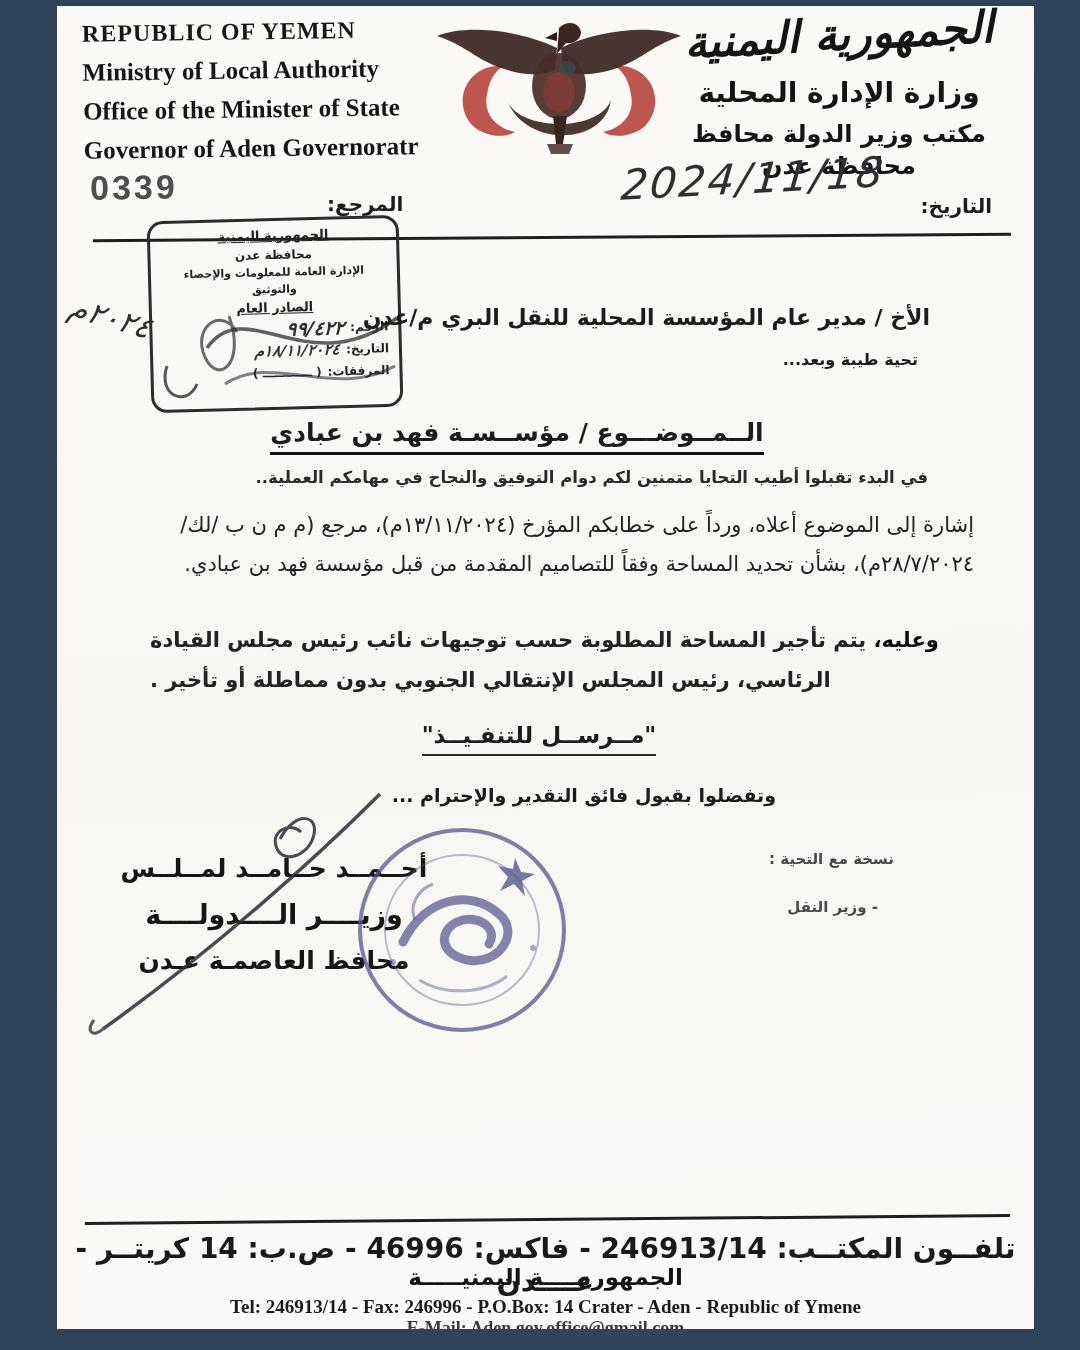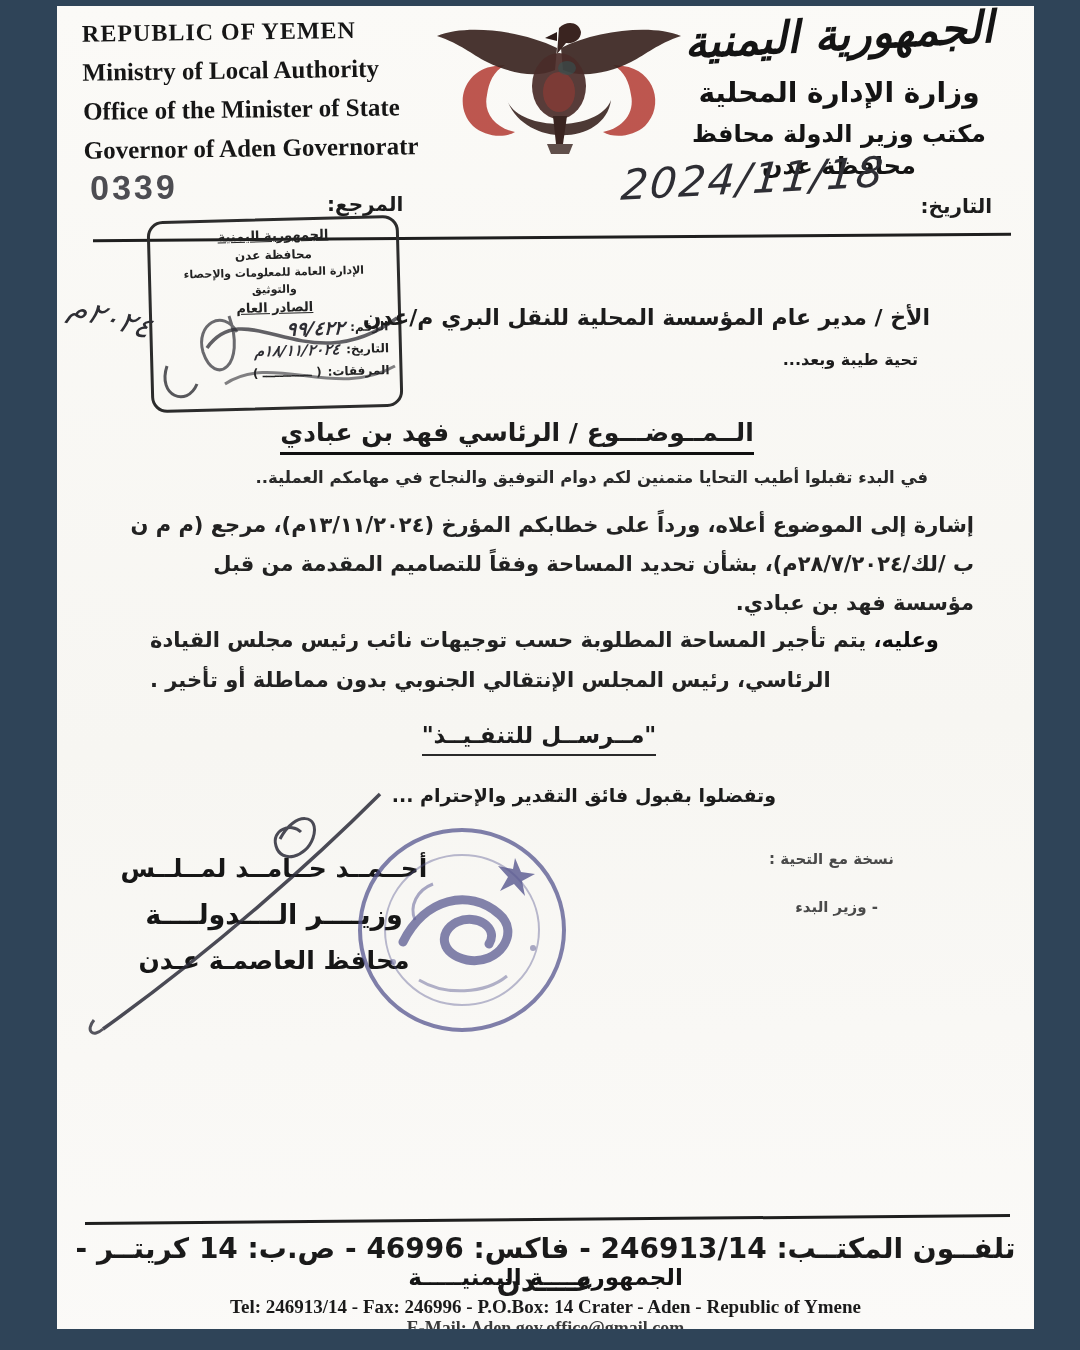--- a/index.html
+++ b/index.html
@@ -53,21 +53,21 @@
   
   .recipient{right:104px;top:299px;font-size:22px;font-weight:bold;direction:rtl;}
   .greeting{right:116px;top:344px;font-size:16px;font-weight:bold;direction:rtl;}
   
   .subject-wrap{left:160px;top:412px;width:600px;text-align:center;direction:rtl;}
   .subject{display:inline-block;font-size:25px;font-weight:bold;
     border-bottom:3.5px solid #101010;padding-bottom:5px;}
   
   .p1{right:106px;top:462px;width:780px;font-size:16.5px;font-weight:bold;
     direction:rtl;text-align:right;color:#2a2a2a;}
-  .p2{right:60px;top:500px;width:848px;font-size:21px;font-weight:bold;
+  .p2{right:60px;top:500px;width:848px;font-size:21px;font-weight:normal;
     direction:rtl;text-align:right;line-height:39px;color:#222;}
   .p3{right:72px;top:614px;width:812px;font-size:21px;font-weight:bold;
     direction:rtl;text-align:left;line-height:40px;color:#222;}
   .p3 .lead{color:#0d0d0d;}
   .directive-wrap{left:282px;top:716px;width:400px;text-align:center;direction:rtl;}
   .directive{display:inline-block;font-size:23px;font-weight:bold;letter-spacing:1px;
     border-bottom:2.5px solid #2a2a2a;padding-bottom:6px;}
   .closing{right:258px;top:778px;font-size:19px;font-weight:bold;direction:rtl;}
   
   .sig-block{left:52px;top:840px;width:330px;text-align:center;direction:rtl;
@@ -156,37 +156,37 @@
       <path d="M128 128 C176 96 238 144 298 110" fill="none" stroke="#2e2e34" stroke-width="3" opacity="0.6"></path>
       <path d="M132 60 C150 110 118 132 106 96 C98 68 126 52 140 76" fill="none" stroke="#2e2e34" stroke-width="3" opacity="0.7"></path>
     </svg>
   </div>
   <div class="abs margin-note hand">٢٠٢٤م</div>
 
   <div class="abs recipient">الأخ /  مدير عام المؤسسة المحلية للنقل البري م/عدن</div>
   <div class="abs greeting">تحية طيبة وبعد...</div>
 
   <div class="abs subject-wrap">
-    <span class="subject">الــمــوضـــوع / الرئاسي فهد بن عبادي</span>
+    <span class="subject">الــمــوضـــوع / مؤســسـة فهد بن عبادي</span>
   </div>
 
   <div class="abs p1">في البدء تقبلوا أطيب التحايا متمنين لكم دوام التوفيق والنجاح في مهامكم العملية..</div>
   <div class="abs p2">إشارة إلى الموضوع أعلاه، ورداً على خطابكم المؤرخ (١٣/١١/٢٠٢٤م)، مرجع (م م ن ب /لك/٢٨/٧/٢٠٢٤م)، بشأن تحديد المساحة وفقاً للتصاميم المقدمة من قبل مؤسسة فهد بن عبادي.</div>
   <div class="abs p3">
     <span class="lead">وعليه، </span><span>يتم تأجير المساحة المطلوبة حسب توجيهات نائب رئيس مجلس القيادة الرئاسي، رئيس المجلس الإنتقالي الجنوبي بدون مماطلة أو تأخير .</span>
   </div>
 
   <div class="abs directive-wrap">
     <span class="directive">"مــرســل للتنفـيــذ"</span>
   </div>
 
   <div class="abs closing">وتفضلوا بقبول فائق التقدير والإحترام ...</div>
 
   <div class="abs cc-label">نسخة مع التحية :</div>
-  <div class="abs cc-item">-    وزير البدء</div>
+  <div class="abs cc-item">-    وزير النقل</div>
 
   <div class="abs sig-block">
     <div class="name">أحــمــد حــامــد لمــلــس</div>
     <div class="t1">وزيــــر الــــدولــــة</div>
     <div class="t2">محافظ العاصمـة عـدن</div>
   </div>
 
   <div class="abs" style="left:18px;top:778px;width:340px;height:260px;pointer-events:none;">
     <svg viewBox="0 0 340 260" width="340" height="260">
       <path d="M305 10 C240 75 140 165 28 245" fill="none" stroke="#2c2c38" stroke-width="3.5" opacity="0.85"></path>

